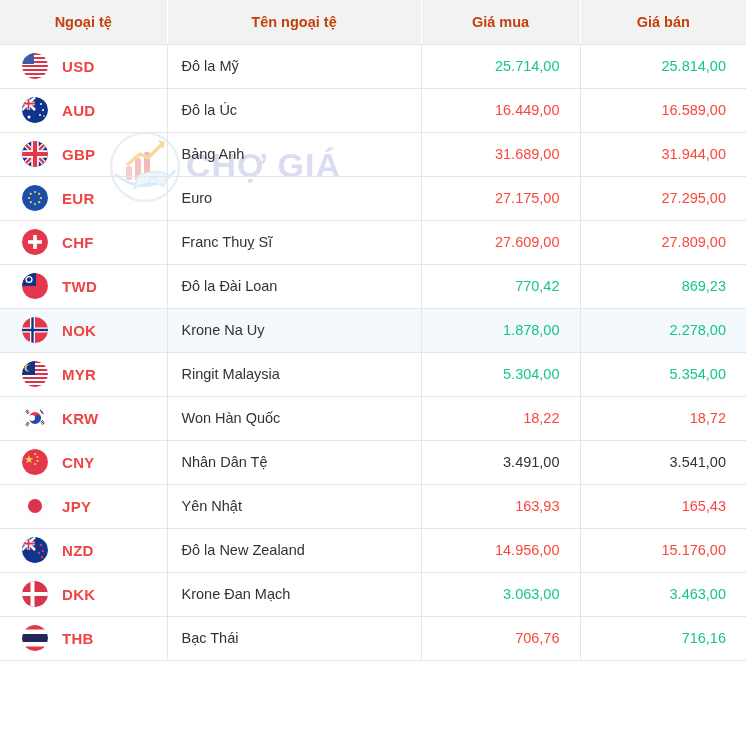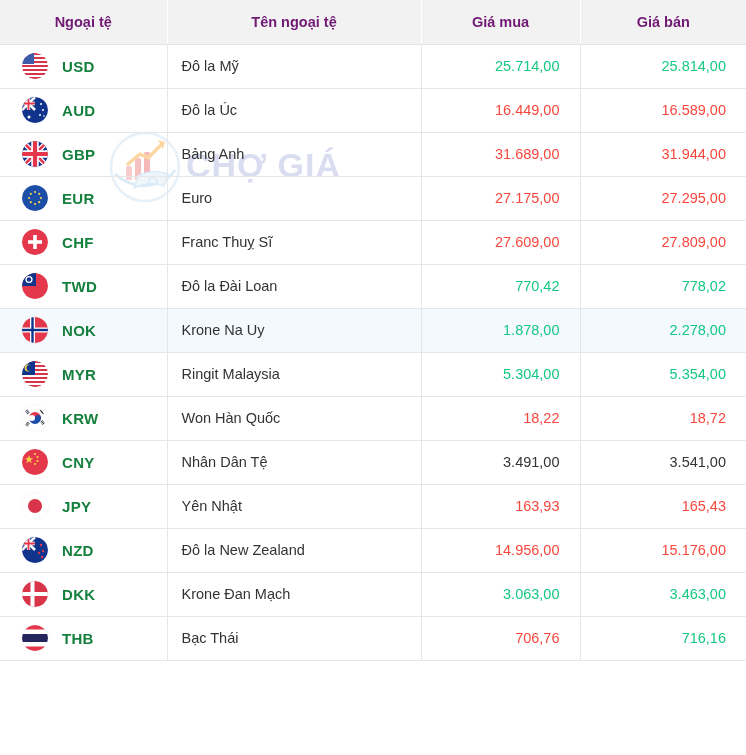--- a/index.html
+++ b/index.html
@@ -25,21 +25,21 @@
     position: relative;
     z-index: 2;
   }
   table.rate-table col.c-code  { width: 167px; }
   table.rate-table col.c-name  { width: 254px; }
   table.rate-table col.c-buy   { width: 159px; }
   table.rate-table col.c-sell  { width: 166px; }
 
   thead th {
     background: #f2f2f2;
-    color: #701a75;
+    color: #c2410c;
     font-size: 14.5px;
     font-weight: bold;
     text-align: center;
     height: 44px;
     padding: 0 20px;
     border-right: 1px solid #ffffff;
     border-bottom: 1px solid #e4e4e4;
     white-space: nowrap;
   }
   thead th:last-child { border-right: none; }
@@ -68,21 +68,21 @@
     width: 26px;
     height: 26px;
     border-radius: 50%;
     overflow: hidden;
     flex: 0 0 26px;
     display: block;
     box-shadow: 0 0 0 0.5px rgba(0,0,0,0.06);
   }
   .flag svg { display: block; width: 26px; height: 26px; }
   .code-text {
-    color: #15803d;
+    color: #ef4444;
     font-weight: bold;
     font-size: 15px;
     letter-spacing: 0.3px;
   }
 
   td.name-cell { color: #333333; font-size: 14.5px; }
   td.num {
     text-align: right;
     font-size: 14.5px;
     padding-right: 20px;
@@ -302,21 +302,21 @@
                     <circle cx="7" cy="6.5" r="3.6" fill="#fff"></circle>
                     <circle cx="7" cy="6.5" r="2.2" fill="#10338c"></circle>
                   </g>
                 </svg>
               </span>
               <span class="code-text">TWD</span>
             </div>
           </td>
           <td class="name-cell">Đô la Đài Loan</td>
           <td class="num up">770,42</td>
-          <td class="num up">778,02</td>
+          <td class="num up">869,23</td>
         </tr>
         <tr class="hl">
           <td class="code-cell">
             <div class="code-wrap">
               <span class="flag">
                 <svg viewBox="0 0 26 26">
                   <defs>
                     <clipPath id="cn">
                       <circle cx="13" cy="13" r="13"></circle>
                     </clipPath>

